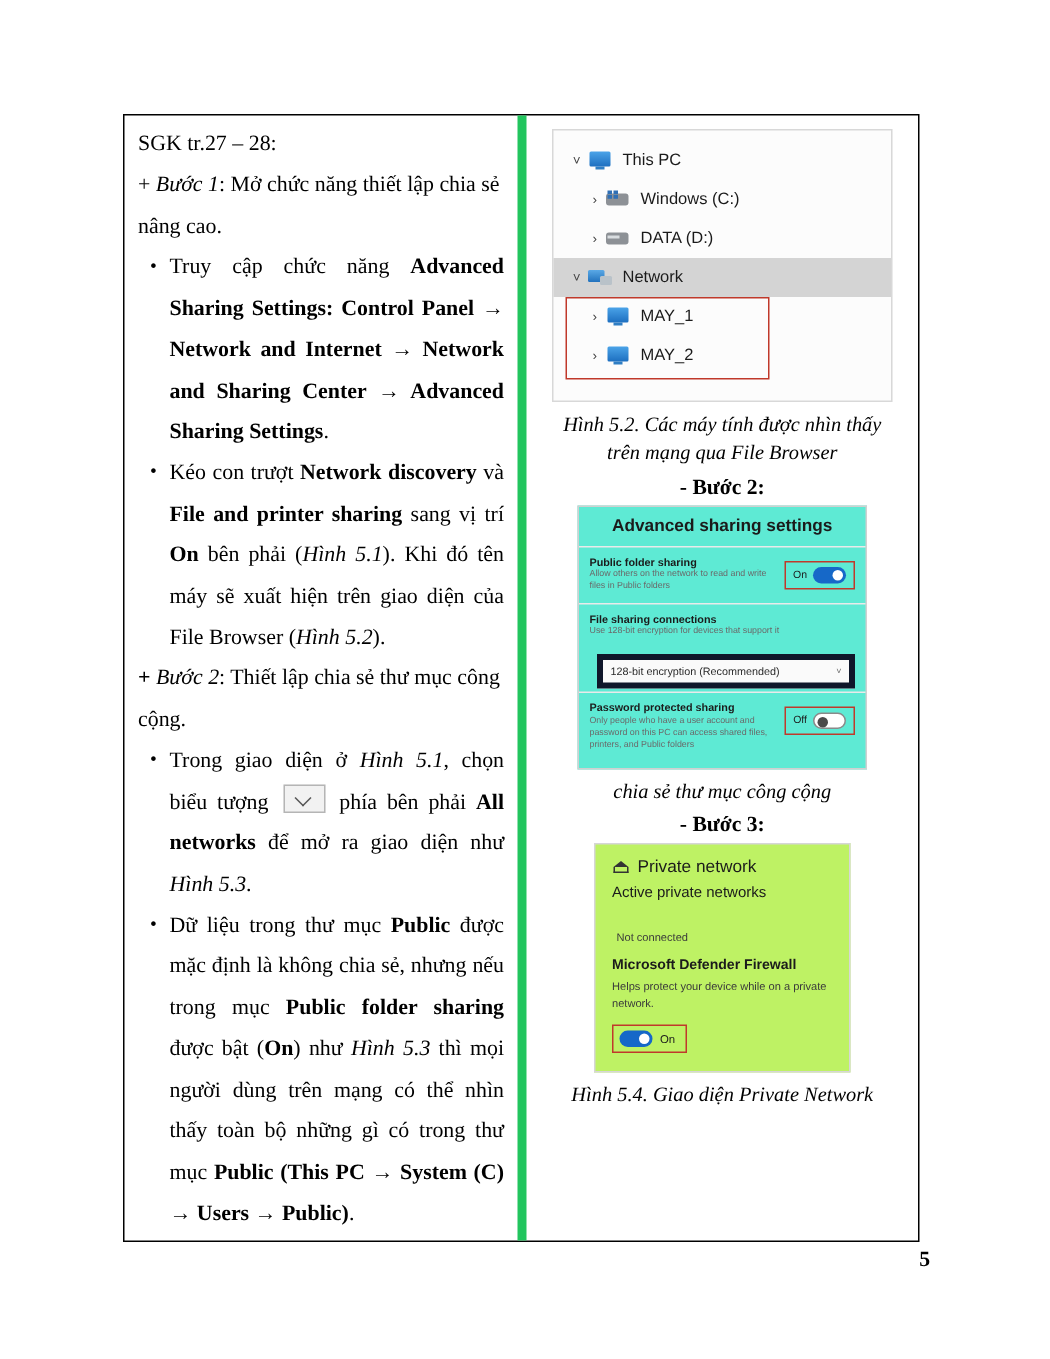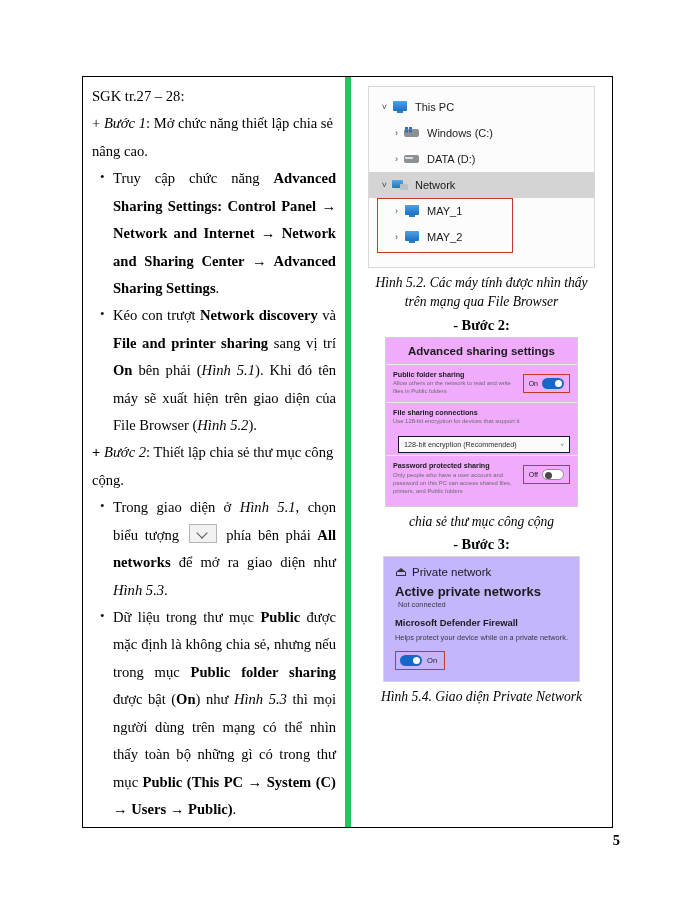--- a/index.html
+++ b/index.html
@@ -219,21 +219,21 @@
     border: 1.6px solid #c0392b;
     box-sizing: border-box;
     pointer-events: none;
   }
 
   
   .adv-panel {
     width: 193px;
     margin: 3px auto 0 auto;
     border: 1px solid #d0d0d0;
-    background: #f0abfc;
+    background: #5eead4;
     box-sizing: border-box;
     font-family: "Liberation Sans", sans-serif;
     padding: 0 0 4px 0;
     position: relative;
   }
   .adv-title {
     font-size: 11.5px;
     font-weight: bold;
     text-align: center;
     padding: 7px 0 7px 0;
@@ -279,37 +279,37 @@
   .switch .knob {
     position: absolute;
     top: 2px;
     width: 7px; height: 7px;
     border-radius: 50%;
   }
   .switch.on .knob { right: 2px; background: #fff; }
   .switch.off .knob { left: 2px; background: #4a4a4a; top: 1.5px; }
   .adv-select {
     margin: 4px 7px 2px 12px;
-    border: 1px solid #0f172a;
+    border: 4px solid #0f172a;
     background: #fafafa;
     font-size: 7.2px;
     color: #2a2a2a;
     padding: 3px 5px;
     display: flex;
     justify-content: space-between;
     align-items: center;
   }
   .adv-select .cv { font-size: 6px; color: #666; }
 
   
   .pn-panel {
-    width: 197px;
+    width: 171px;
     margin: 3px auto 0 auto;
     border: 1px solid #d6d6d6;
-    background: #c4b5fd;
+    background: #bef264;
     box-sizing: border-box;
     font-family: "Liberation Sans", sans-serif;
     padding: 9px 11px 11px 11px;
   }
   .pn-title {
     font-size: 11.5px;
     color: #1b1b1b;
     display: flex;
     align-items: center;
     gap: 5px;
@@ -338,24 +338,24 @@
     border-top: none;
     box-sizing: border-box;
   }
   .pn-desc {
     font-size: 7.4px;
     color: #3a3a3a;
     line-height: 1.55;
     margin-bottom: 7px;
   }
   .pn-h2 {
-    font-size: 13px;
-    font-weight: bold;
+    font-size: 10px;
+    font-weight: normal;
     color: #1b1b1b;
-    margin-bottom: 1px;
+    margin-bottom: 19px;
   }
   .pn-sub {
     font-size: 7.4px;
     color: #3a3a3a;
     margin: 0 0 8px 3px;
   }
   .pn-h3 {
     font-size: 9.4px;
     font-weight: bold;
     color: #1b1b1b;

